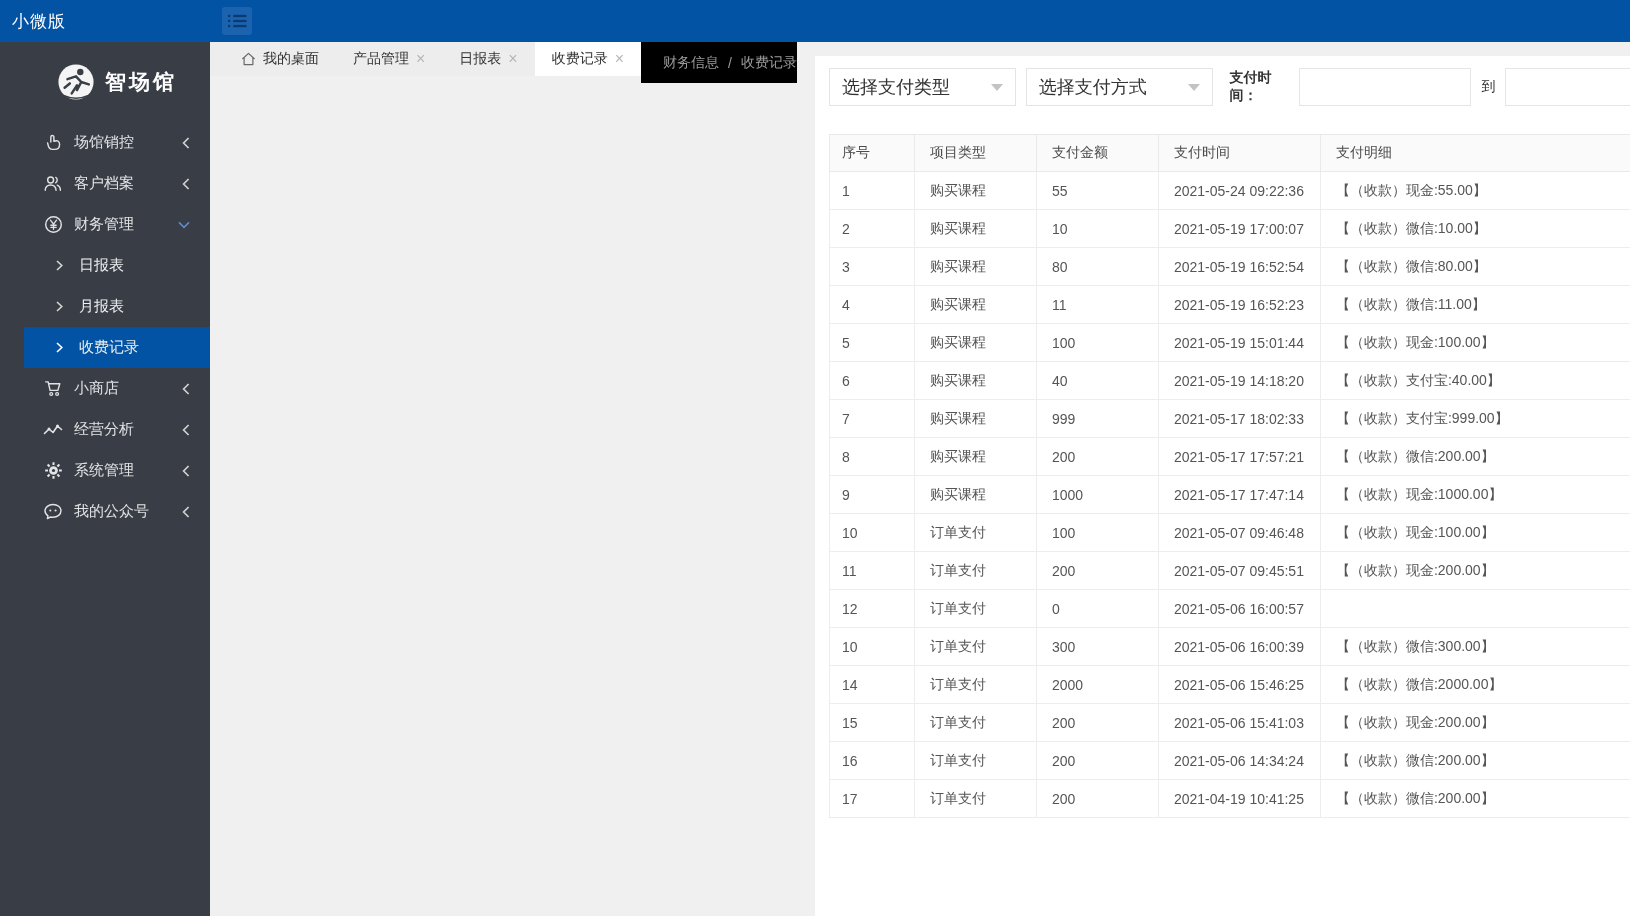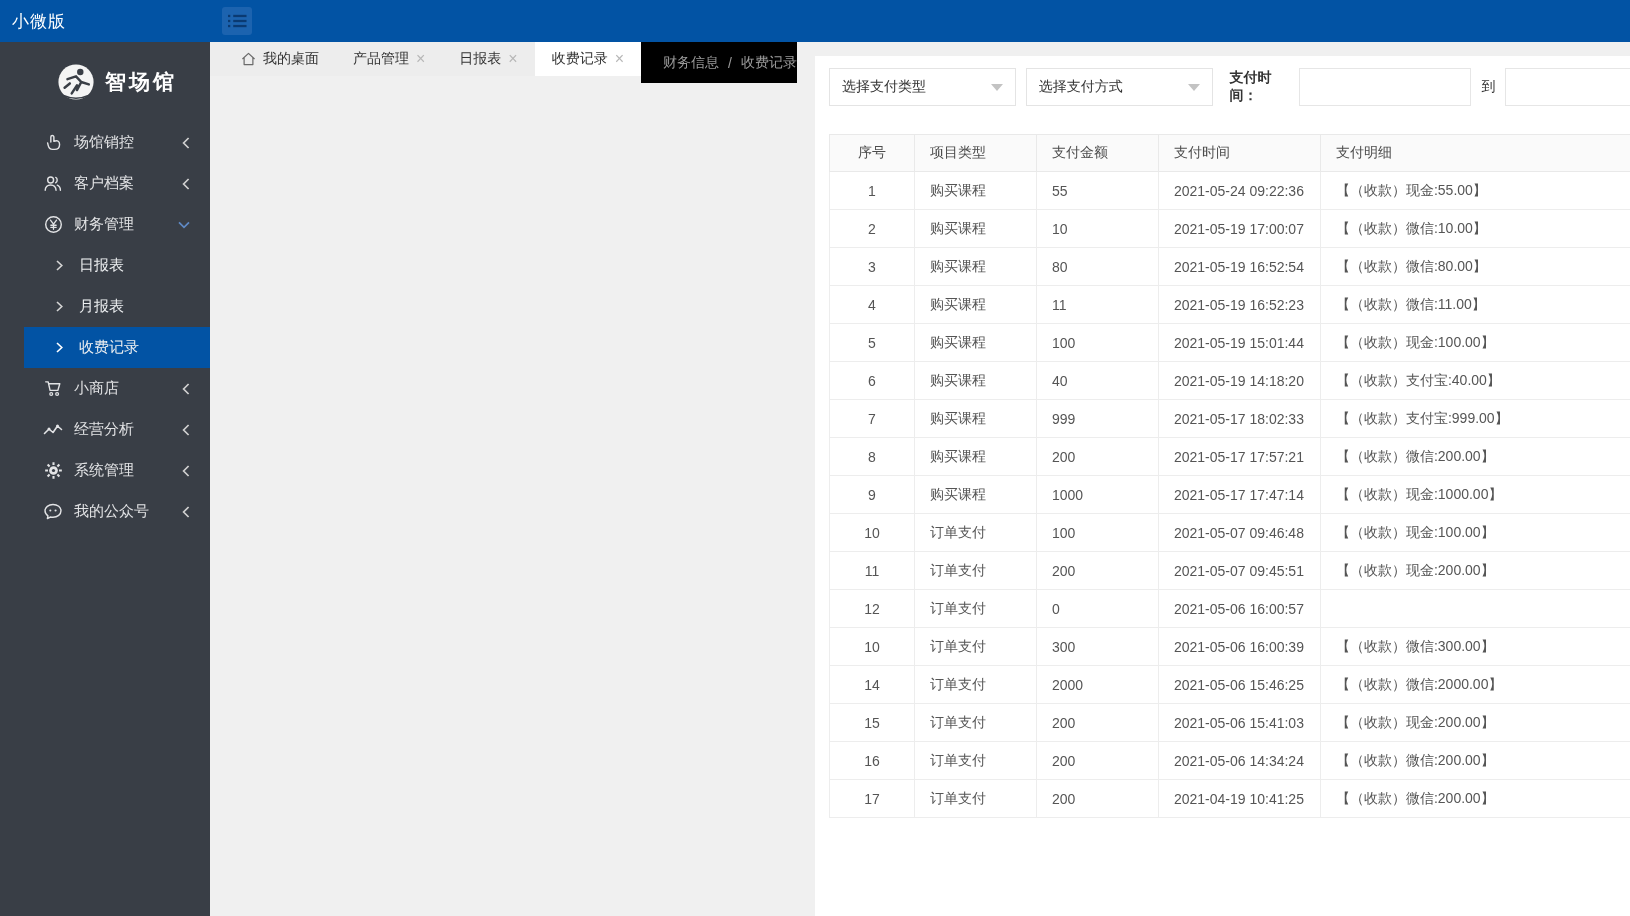--- a/index.html
+++ b/index.html
@@ -35,36 +35,36 @@
   .tab.active { background:#fff; }
   .tab .close { color:#b7b7b7; font-size:16px; line-height:1; cursor:pointer; }
   .breadcrumb { height:41px; background:#000000; display:flex; align-items:center; gap:9px;
                 padding-left:22px; font-size:14px; color:#9b9b9b; flex-shrink:0; }
   .content { flex:1; padding:14px 0 0 18px; background:#f0f0f0; min-height:0; }
   .panel { background:#fff; height:100%; padding:12px 0 0 14px; }
 
   
   .filters { display:flex; align-items:center; margin-bottom:28px; }
   .select { width:202px; height:38px; border:1px solid #e4e4e4; background:#fff; display:flex;
-            align-items:center; padding:10px 12px; font-size:14px; color:#333; cursor:pointer; }
+            align-items:center; padding:10px 12px; font-size:18px; color:#333; cursor:pointer; }
   .select + .select { margin-left:10px; }
   .caret { margin-left:auto; width:0; height:0; border-left:6px solid transparent;
            border-right:6px solid transparent; border-top:7px solid #c3c3c3; }
   .flabel { font-size:14px; color:#333; margin-left:17px; margin-right:6px;font-weight:bold; }
   .ti { width:172px; height:38px; border:1px solid #e6e6e6; font-size:14px; padding:0 10px; color:#333; outline:none; }
   .to-label { font-size:14px; color:#333; margin:0 10px; }
   .btn-search { width:64px; height:38px; background:#2d9cf0; color:#fff; border:none; font-size:14px;
                 margin-left:28px; cursor:pointer; border-radius:2px; }
 
   
   table { border-collapse:collapse; width:100%; table-layout:fixed; }
   th { background:#fafafa; font-weight:normal; color:#4c4c4c; font-size:14px; height:37px;
        text-align:left; padding:0 15px; border:1px solid #e9e9e9; }
   td { height:38px; font-size:14px; color:#555; padding:0 15px; border:1px solid #ededed; background:#fff; }
-  th.c0, td.c0 { text-align:center; padding:0 0; }
+  th.c0, td.c0 { padding:0 12px; }
   col.w0{width:85px;} col.w1{width:122px;} col.w2{width:122px;} col.w3{width:162px;}
 
   svg { display:block; }
 </style>
 </head>
 <body>
 
 <div class="app">
 
   <header class="app-header">

